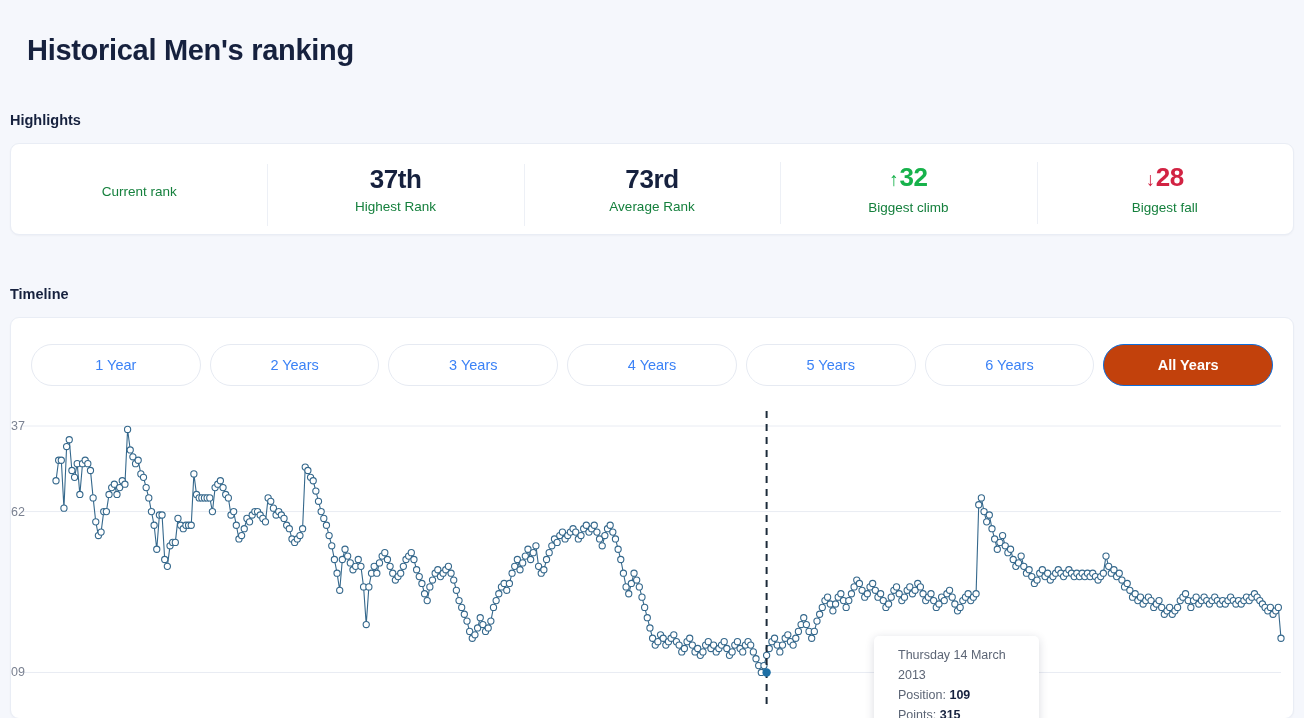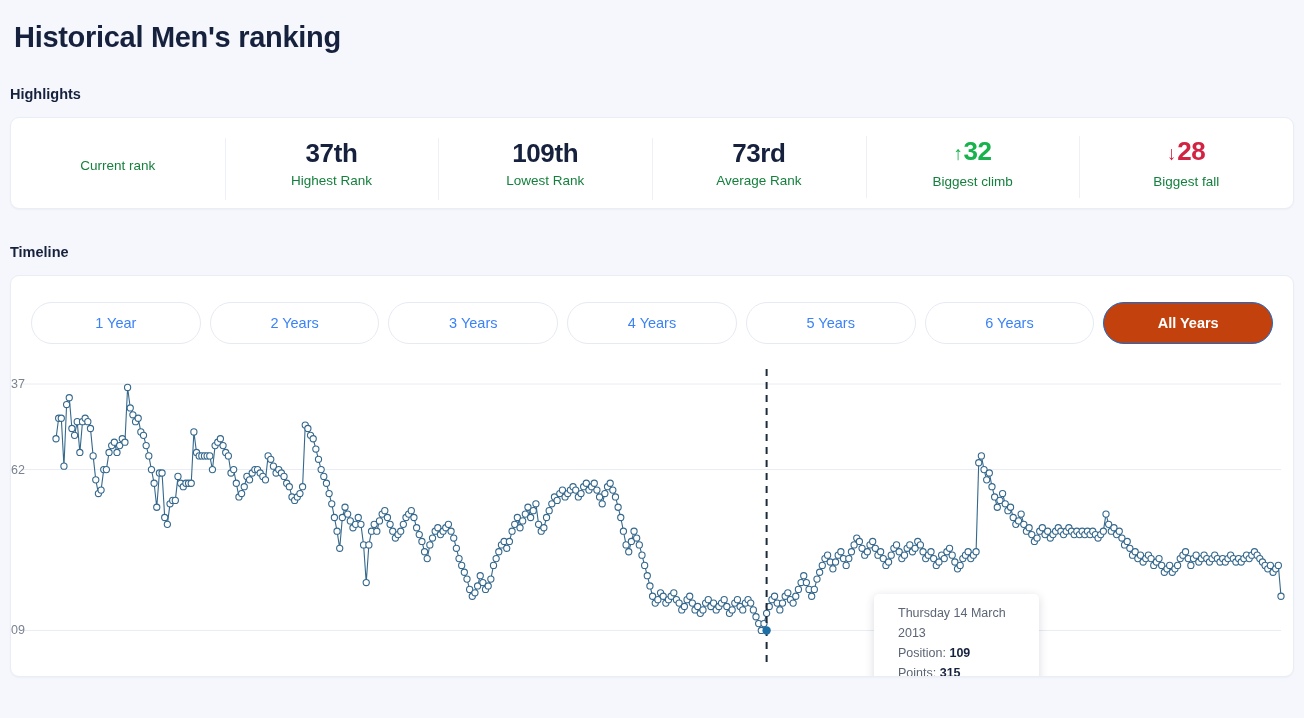--- a/index.html
+++ b/index.html
@@ -10,33 +10,33 @@
     font-family: "Liberation Sans", sans-serif;
     overflow: hidden;
   }
   .page { position: relative; width: 1304px; height: 718px; padding: 0 10px; }
 
   .page-title {
     font-size: 29px;
     font-weight: bold;
     color: #16213e;
     letter-spacing: -0.3px;
-    margin: 4px;
+    margin: 17px;
     padding-top: 16px;
     line-height: 34px;
   }
 
   .section-label {
     font-size: 14.5px;
     font-weight: bold;
     color: #16213e;
     margin: 0;
   }
   .section-label.highlights { padding-top: 28px; }
-  .section-label.timeline   { padding-top: 35px; }
+  .section-label.timeline   { padding-top: 51px; }
 
   
   .card {
     background: #ffffff;
     border: 1px solid #e9edf5;
     border-radius: 9px;
     box-shadow: 0 1px 2px rgba(22,33,62,0.035);
   }
   .highlights-card {
     margin-top: 15px;
@@ -142,24 +142,20 @@
 
   <h2 class="section-label highlights">Highlights</h2>
 
   <div class="card highlights-card">
     <div class="stat">
       <div class="stat-label">Current rank</div>
     </div>
     <div class="stat">
       <div class="stat-value">37th</div>
       <div class="stat-label">Highest Rank</div>
-    </div>
-    <div class="stat">
-      <div class="stat-value">109th</div>
-      <div class="stat-label">Lowest Rank</div>
     </div>
     <div class="stat">
       <div class="stat-value">73rd</div>
       <div class="stat-label">Average Rank</div>
     </div>
     <div class="stat">
       <div class="stat-value up"><span class="arrow">↑</span><span>32</span></div>
       <div class="stat-label">Biggest climb</div>
     </div>
     <div class="stat">

